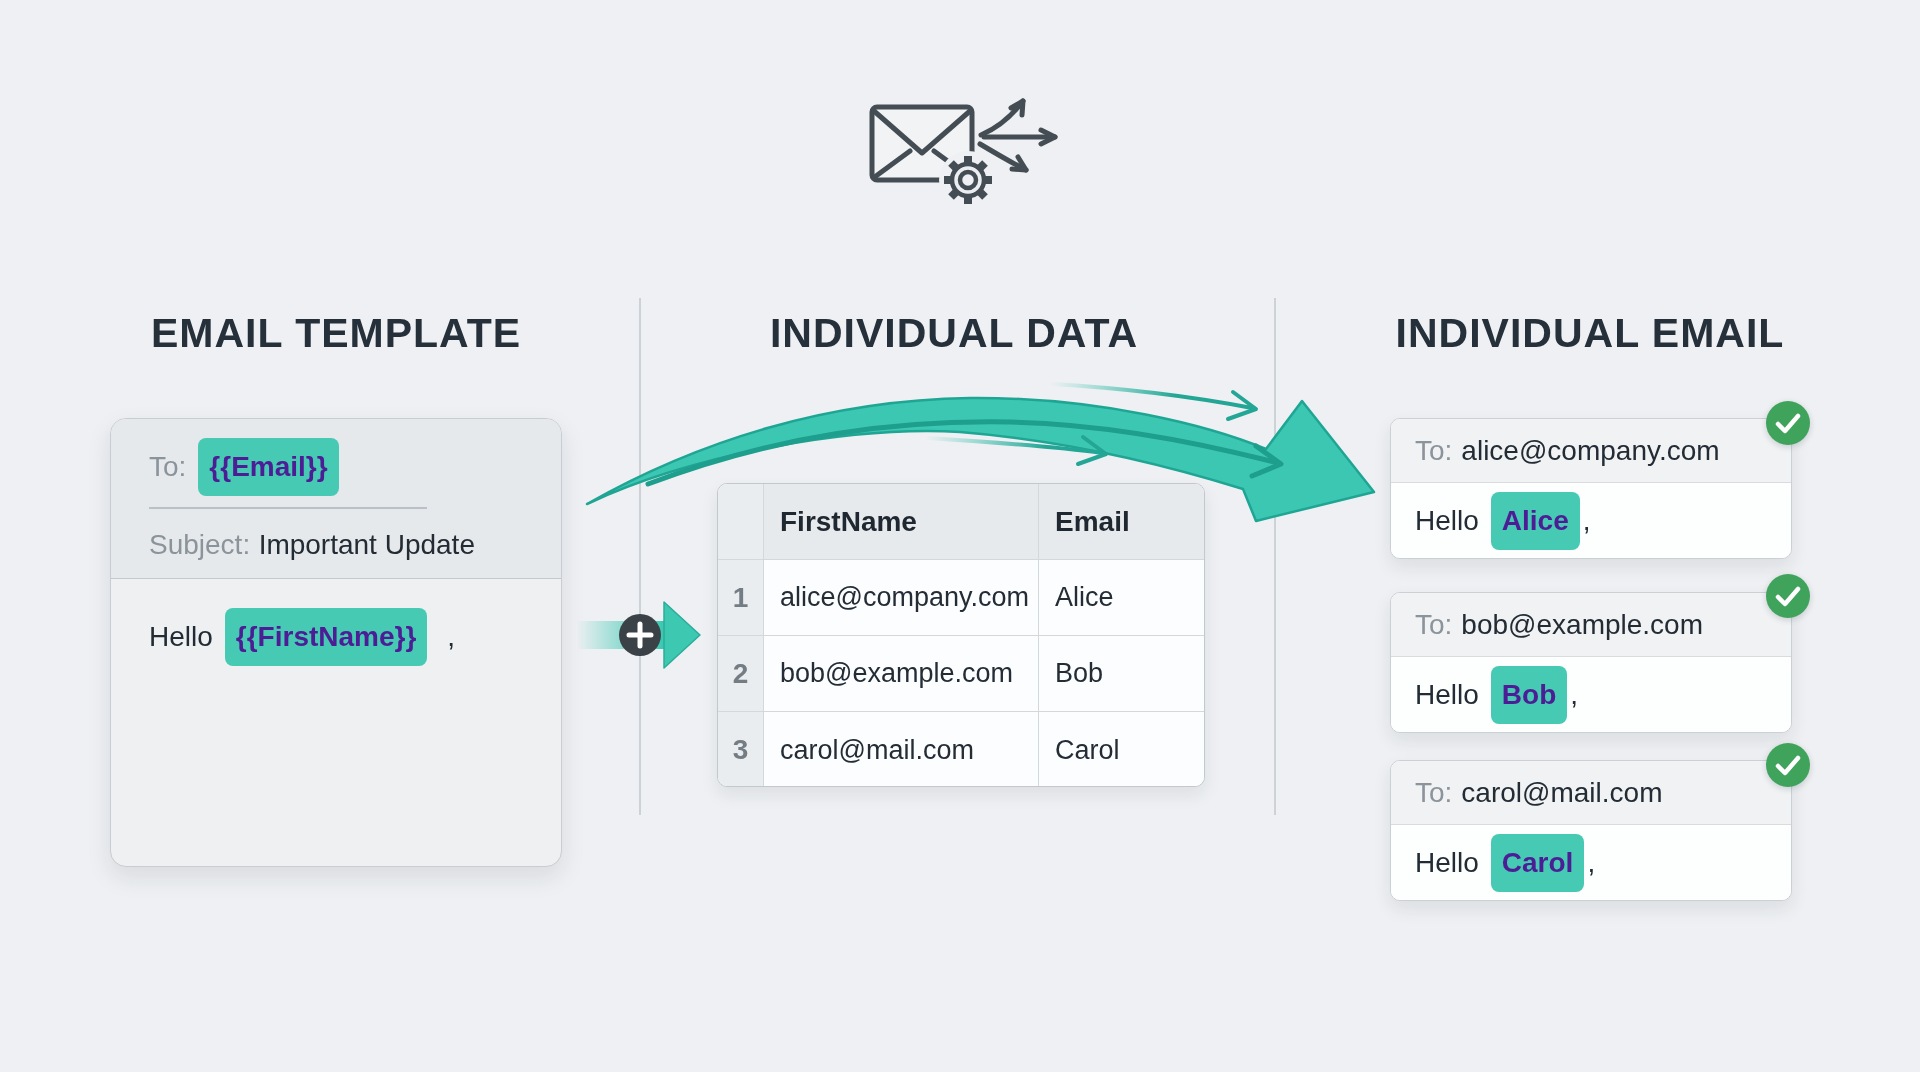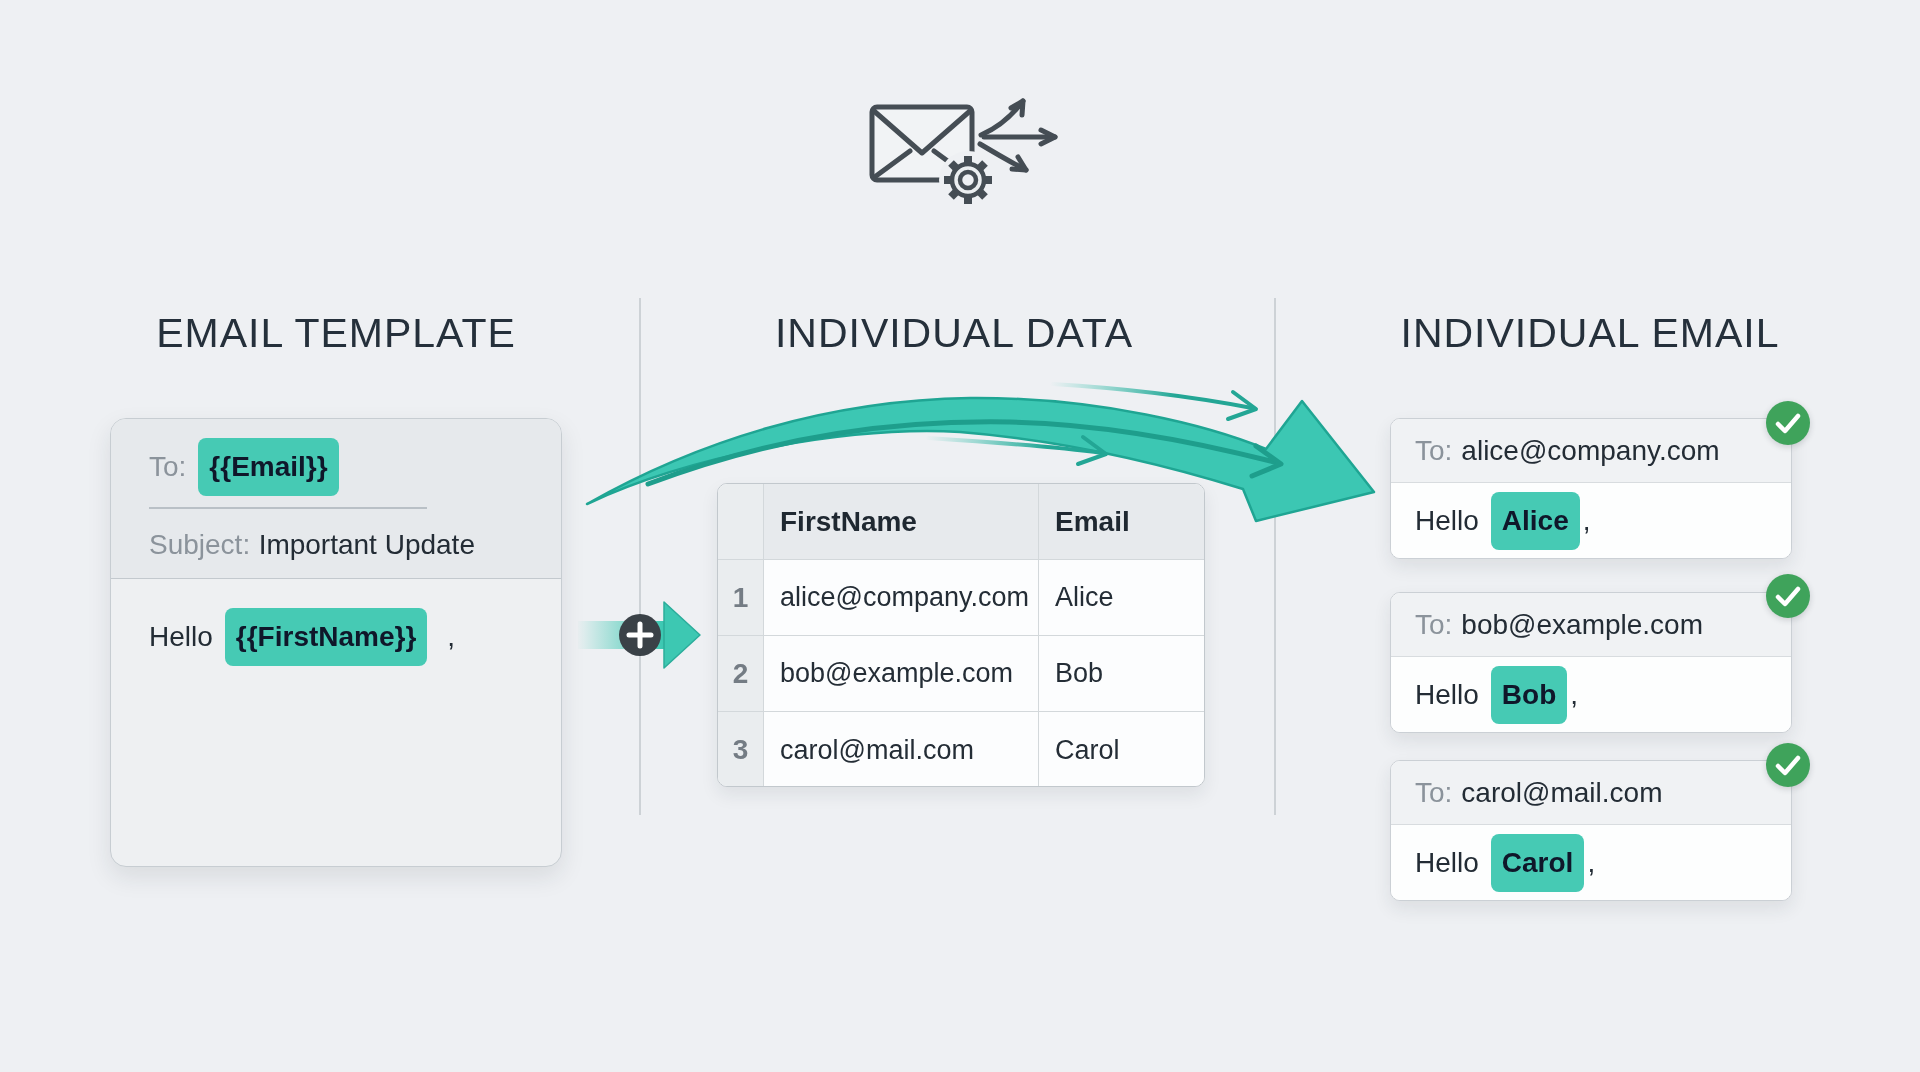--- a/index.html
+++ b/index.html
@@ -11,21 +11,21 @@
     color:#232F3A;
     overflow:hidden;
   }
 
   
   .col-title {
     position:absolute;
     top:310px;
     transform:translateX(-50%);
     font-size:41px;
-    font-weight:400;
+    font-weight:700;
     letter-spacing:1px;
     color:#25303B;
     white-space:nowrap;
   }
 
   
   .vdiv {
     position:absolute;
     top:298px;
     width:2px;
@@ -49,21 +49,21 @@
     background:#E6E9EC;
     border-bottom:1.5px solid #C3C9CE;
     padding:28px 36px 0 38px;
   }
   .to-row { height:40px; display:flex; align-items:center; }
   .lbl { color:#8B939B; font-size:28px; }
   .dark { color:#232C35; font-size:28px; }
   .chip {
     display:inline-block;
     background:#46CAB4;
-    color:#0f172a;
+    color:#4c1d95;
     font-size:28px;
     font-weight:700;
     line-height:34px;
     padding:12px 11px;
     border-radius:8px;
   }
   .to-row .chip { margin-left:12px; }
   .inner-div {
     margin-top:20px;
     width:278px;

